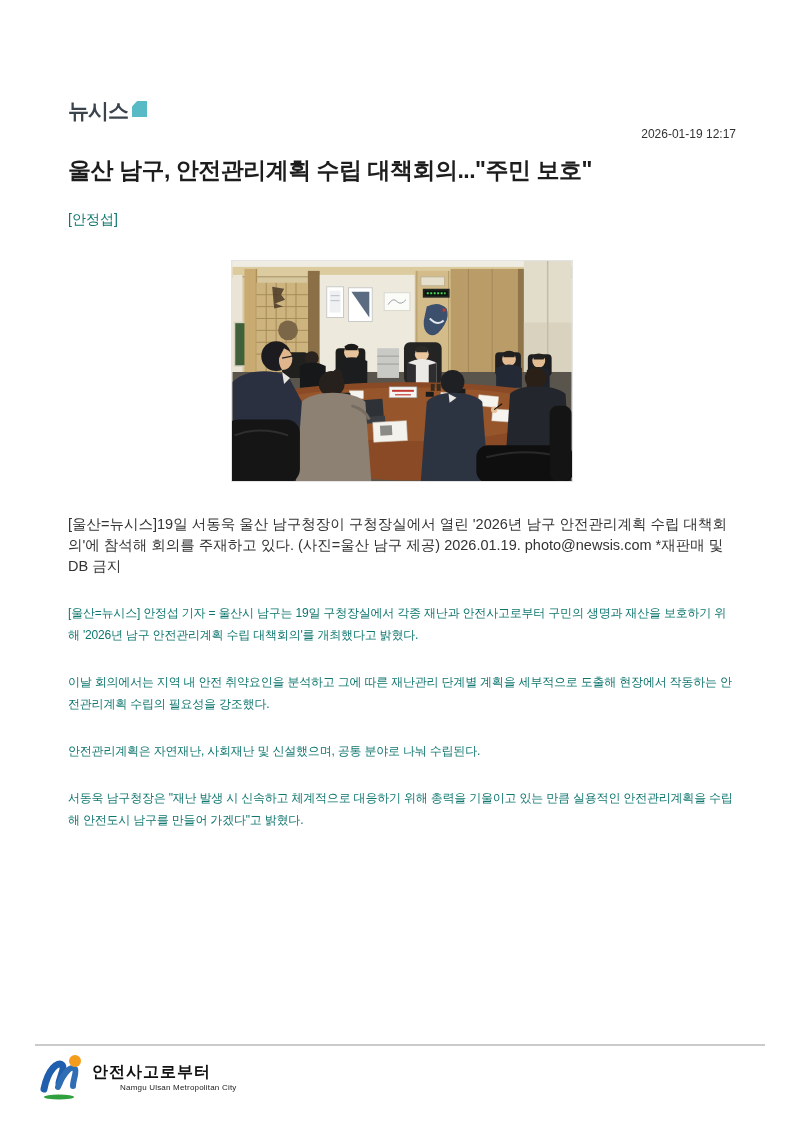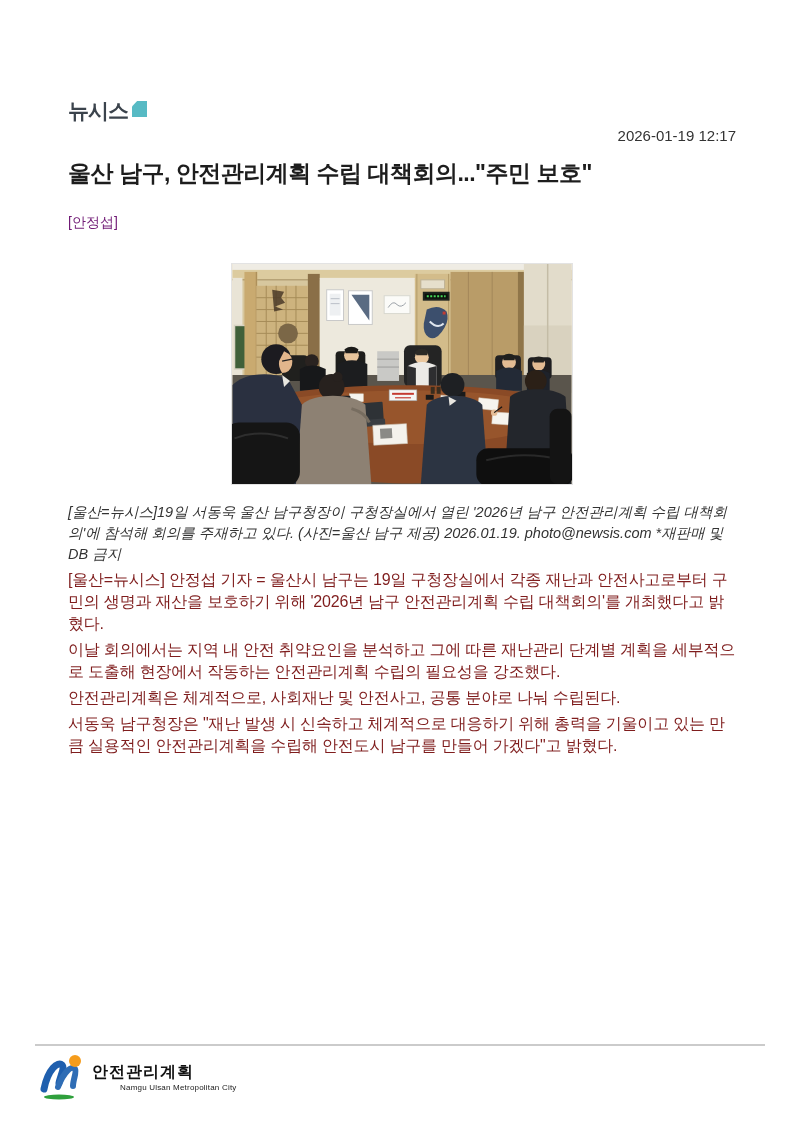--- a/index.html
+++ b/index.html
@@ -7,29 +7,29 @@
     width:800px;height:1132px;background:#ffffff;position:relative;
     font-family:"Liberation Sans","DejaVu Sans",sans-serif;color:#333;
     overflow:hidden;
   }
   .content{position:absolute;left:68px;top:15px;width:668px;}
   .logo-row{margin-top:84px;height:24px;display:flex;align-items:center;}
   .newsis-word{font-size:21px;font-weight:800;color:#3b434c;letter-spacing:-1px;}
   .newsis-icon{display:inline-block;width:15px;height:16px;background:#57bac4;
     margin-left:4px;margin-top:-4px;
     clip-path:polygon(34% 0,100% 0,100% 100%,0 100%,0 34%);}
-  .date-row{margin-top:4px;text-align:right;font-size:15px;color:#333;}
+  .date-row{margin-top:4px;text-align:right;font-size:12px;color:#333;}
   h1.headline{margin:14px 0 0 0;font-size:23px;line-height:31px;font-weight:700;
     color:#1d1d1d;letter-spacing:-0.5px;}
-  .byline{margin-top:25px;font-size:14px;color:#701a75;}
+  .byline{margin-top:25px;font-size:14px;color:#0f766e;}
   figure.photo{margin:31px auto 0 auto;width:342px;height:222px;padding:0;
     border:1px solid #e3e3e3;box-sizing:border-box;}
   figure.photo svg{display:block;}
-  .caption{margin-top:17px;font-size:14.5px;line-height:21px;color:#333;word-break:break-all;font-style:italic;}
-  .para{margin:4px 0 0 0;font-size:16px;line-height:22px;color:#7f1d1d;word-break:break-all;letter-spacing:-0.2px;}
+  .caption{margin-top:32px;font-size:14.5px;line-height:21px;color:#333;word-break:break-all;}
+  .para{margin:25px 0 0 0;font-size:12px;line-height:22px;color:#0f766e;word-break:break-all;letter-spacing:-0.2px;}
   .footer-divider{position:absolute;left:35px;width:730px;top:1044px;border-top:2px solid #cbcbcb;}
   .footer{position:absolute;left:38px;top:1053px;display:flex;align-items:center;}
   .org-mark{width:46px;height:48px;margin-right:8px;}
   .org-text{display:flex;flex-direction:column;justify-content:center;}
   .org-ko{font-size:16px;font-weight:800;color:#111;letter-spacing:1px;line-height:18px;}
   .org-en{font-size:8px;color:#222;letter-spacing:0.2px;margin-top:2px;margin-left:28px;}
 </style>
 </head>
 <body>
 
@@ -182,31 +182,31 @@
       <rect x="246" y="186" width="98" height="38" rx="12" fill="#0f0f0f"></rect>
       <path d="M256 198 q38 -10 78 0" stroke="#292929" stroke-width="2" fill="none"></path>
       <rect x="320" y="146" width="22" height="76" rx="8" fill="#141414"></rect>
     </svg>
   </figure>
 
   <div class="caption">[울산=뉴시스]19일 서동욱 울산 남구청장이 구청장실에서 열린 '2026년 남구 안전관리계획 수립 대책회의'에 참석해 회의를 주재하고 있다. (사진=울산 남구 제공) 2026.01.19. photo@newsis.com *재판매 및 DB 금지</div>
 
   <p class="para">[울산=뉴시스] 안정섭 기자 = 울산시 남구는 19일 구청장실에서 각종 재난과 안전사고로부터 구민의 생명과 재산을 보호하기 위해 '2026년 남구 안전관리계획 수립 대책회의'를 개최했다고 밝혔다.</p>
   <p class="para">이날 회의에서는 지역 내 안전 취약요인을 분석하고 그에 따른 재난관리 단계별 계획을 세부적으로 도출해 현장에서 작동하는 안전관리계획 수립의 필요성을 강조했다.</p>
-  <p class="para">안전관리계획은 체계적으로, 사회재난 및 안전사고, 공통 분야로 나눠 수립된다.</p>
+  <p class="para">안전관리계획은 자연재난, 사회재난 및 신설했으며, 공통 분야로 나눠 수립된다.</p>
   <p class="para">서동욱 남구청장은 "재난 발생 시 신속하고 체계적으로 대응하기 위해 총력을 기울이고 있는 만큼 실용적인 안전관리계획을 수립해 안전도시 남구를 만들어 가겠다"고 밝혔다.</p>
 
 </div>
 
 <div class="footer-divider"></div>
 
 <div class="footer">
   <svg class="org-mark" viewBox="0 0 46 48">
     <path d="M6 36 C10 16 20 8 24 12 C27 15 22 24 21 30" stroke="#1f5fae" stroke-width="7" fill="none" stroke-linecap="round"></path>
     <path d="M20 34 C26 18 34 12 37 16 C39 19 35 27 35 33" stroke="#2f6db5" stroke-width="6" fill="none" stroke-linecap="round"></path>
     <circle cx="37" cy="8" r="6" fill="#f59c1c"></circle>
     <ellipse cx="21" cy="44" rx="15" ry="2.6" fill="#2fa03c"></ellipse>
   </svg>
   <div class="org-text">
-    <span class="org-ko">안전관리계획</span>
+    <span class="org-ko">안전사고로부터</span>
     <span class="org-en">Namgu Ulsan Metropolitan City</span>
   </div>
 </div>
 
 </body></html>

